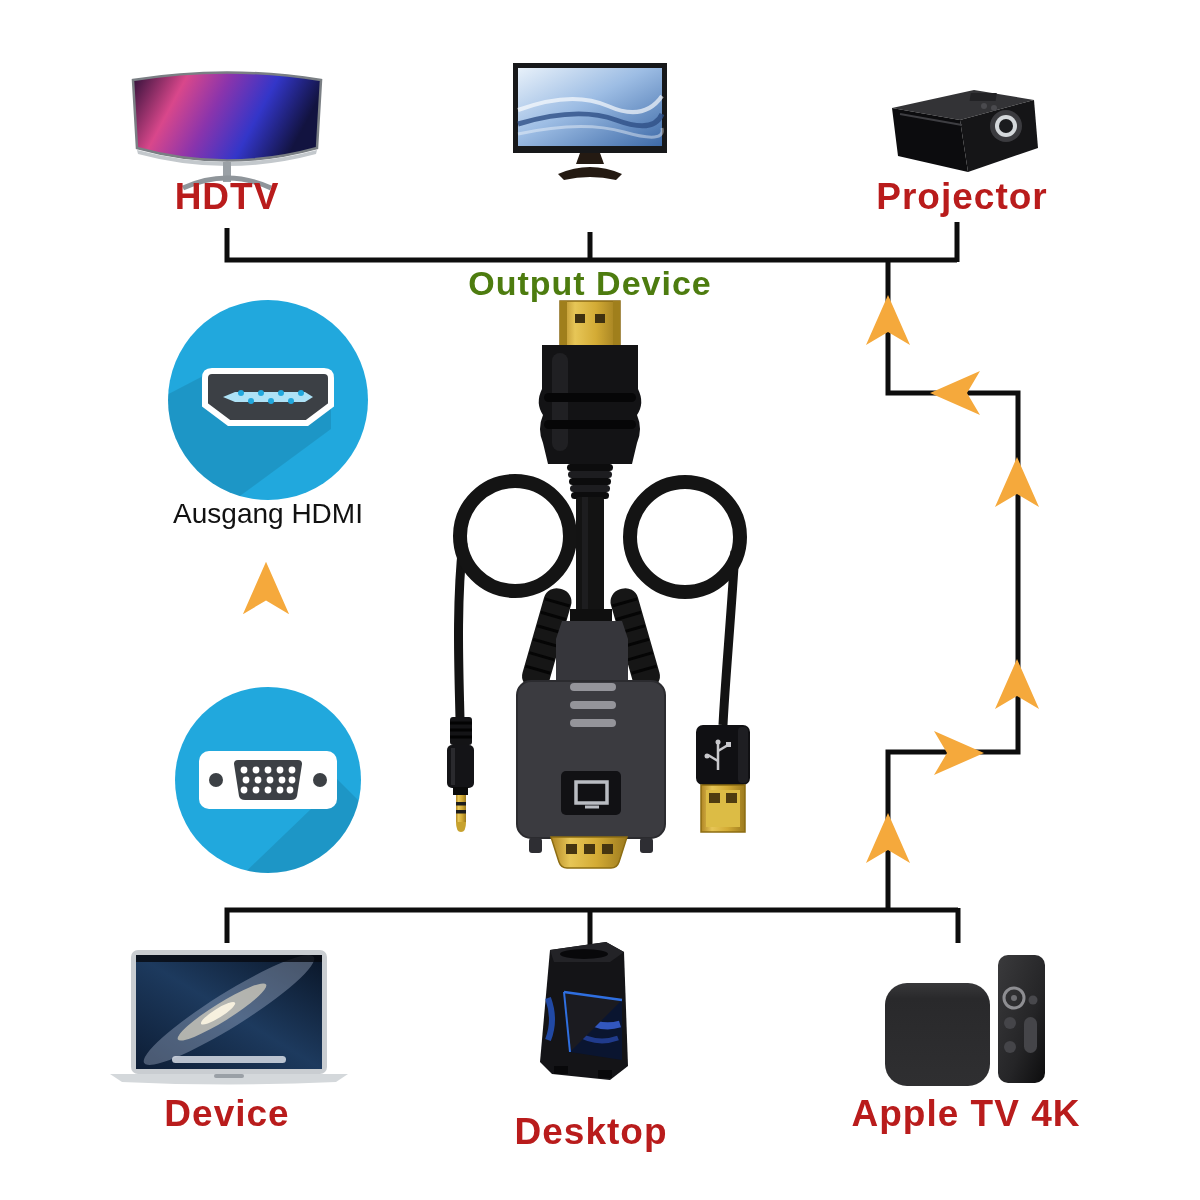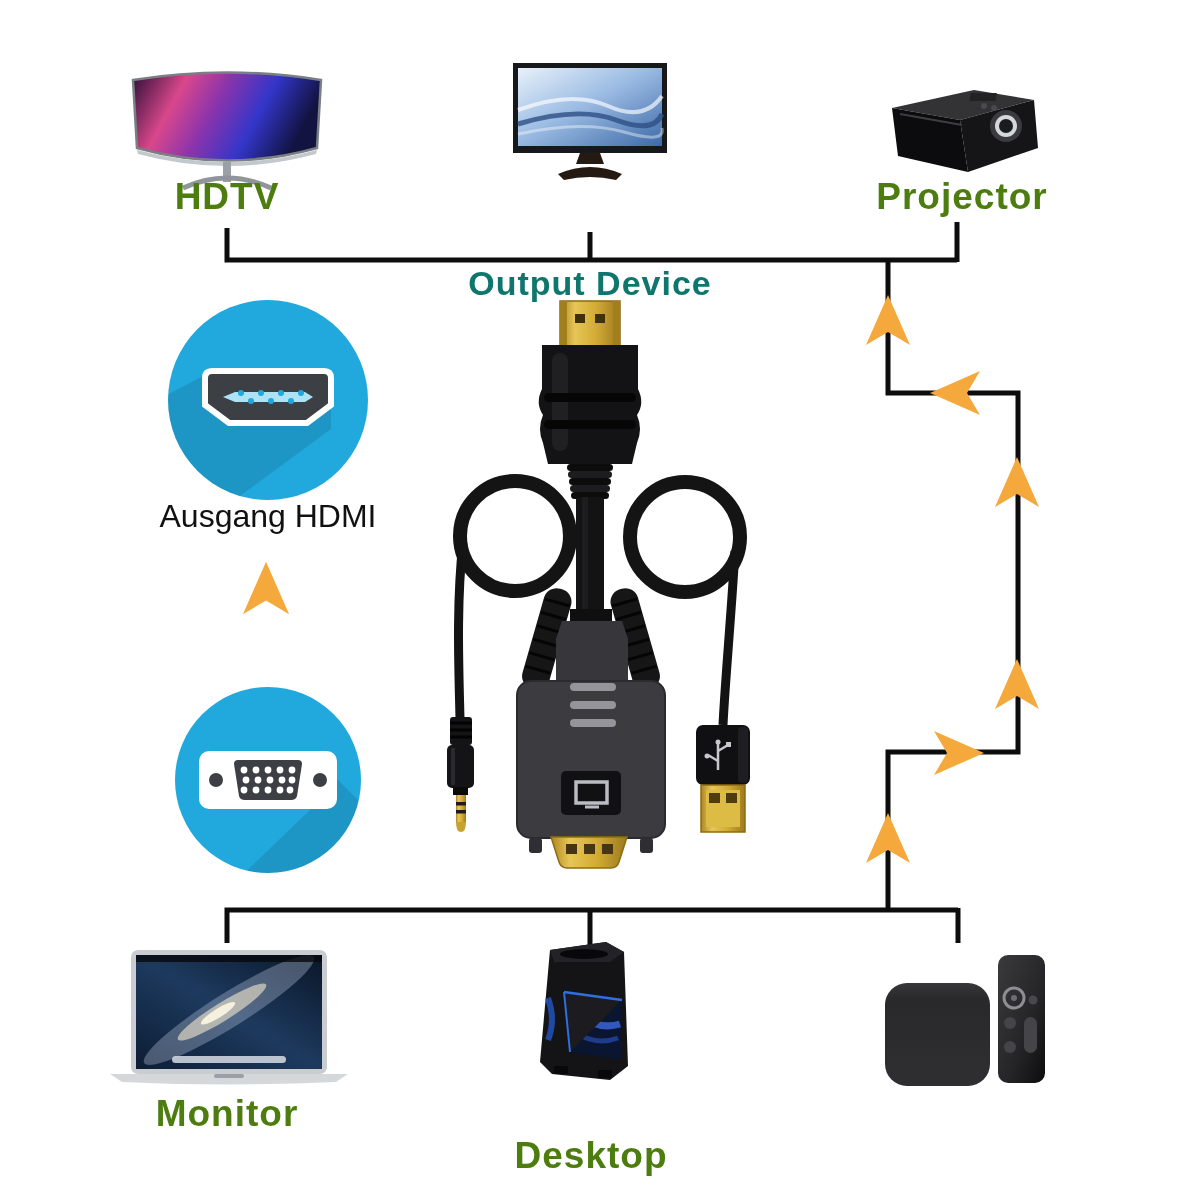--- a/index.html
+++ b/index.html
@@ -1,21 +1,21 @@
 <!DOCTYPE html>
 <html><head>
 <meta charset="utf-8">
 <style>
   html,body{margin:0;padding:0;background:#ffffff;}
   .stage{position:relative;width:1200px;height:1200px;background:#ffffff;overflow:hidden;
          font-family:"Liberation Sans", sans-serif;}
   .abs{position:absolute;}
-  .dev-label{font-size:37px;font-weight:700;color:#4d7c0f;text-align:center;letter-spacing:1px;}
-  .orange-label{font-size:34px;font-weight:700;color:#0f766e;text-align:center;letter-spacing:1px;}
-  .adapter-label{font-size:32px;font-weight:400;color:#111111;text-align:center;}
+  .dev-label{font-size:37px;font-weight:700;color:#b91c1c;text-align:center;letter-spacing:1px;}
+  .orange-label{font-size:34px;font-weight:700;color:#4d7c0f;text-align:center;letter-spacing:1px;}
+  .adapter-label{font-size:28px;font-weight:400;color:#111111;text-align:center;}
   svg{display:block;}
 </style>
 </head>
 <body>
 
 <div class="stage">
 
   <svg class="abs" style="left:0;top:0" width="1200" height="1200" viewBox="0 0 1200 1200">
     <g fill="none" stroke-width="5" stroke="#0d0d0d">
       <path d="M227,228 V262 M590,232 V262 M957,222 V262 M224.5,260 H957"></path>
@@ -263,37 +263,37 @@
     <g transform="rotate(-32 119 60)">
       <ellipse cx="119" cy="60" rx="100" ry="17" fill="#b9c6de" opacity="0.35"></ellipse>
       <ellipse cx="112" cy="58" rx="52" ry="9" fill="#e8dfc8" opacity="0.65"></ellipse>
       <ellipse cx="108" cy="57" rx="20" ry="4.5" fill="#fdf6e3" opacity="0.9"></ellipse>
     </g>
     <rect x="26" y="5" width="186" height="7" fill="#06090f" opacity="0.8"></rect>
     <rect x="62" y="106" width="114" height="7" rx="3.5" fill="#d7dde6" opacity="0.85"></rect>
     <path d="M0,124 H238 L226,132 Q119,137 12,132 Z" fill="#d4d8db"></path>
     <rect x="104" y="124" width="30" height="4" rx="2" fill="#9aa0a6"></rect>
   </svg>
-  <div class="abs dev-label" style="left:127px;top:1093px;width:200px">Monitor</div>
+  <div class="abs dev-label" style="left:127px;top:1093px;width:200px">Device</div>
 
   <svg class="abs" style="left:534px;top:940px" width="100" height="145" viewBox="0 0 100 145">
     <polygon points="16,10 72,2 90,12 94,126 76,140 18,134 6,122" fill="#141417"></polygon>
     <polygon points="16,10 72,2 90,12 76,22 20,22" fill="#232327"></polygon>
     <ellipse cx="50" cy="14" rx="24" ry="5" fill="#08080a"></ellipse>
     <polygon points="30,52 88,60 88,120 36,112" fill="#0a1530"></polygon>
     <path d="M34,66 Q60,92 86,84" fill="none" stroke="#3a63d8" stroke-width="7" opacity="0.85"></path>
     <path d="M40,92 Q62,106 84,98" fill="none" stroke="#2a4cb4" stroke-width="5" opacity="0.7"></path>
     <polygon points="30,52 88,60 36,112" fill="#1b1b20"></polygon>
     <line x1="30" y1="52" x2="88" y2="60" stroke="#2f6fe0" stroke-width="2.5"></line>
     <line x1="30" y1="52" x2="36" y2="112" stroke="#2f6fe0" stroke-width="2"></line>
     <path d="M14,58 Q22,80 14,100" fill="none" stroke="#2456c8" stroke-width="6" opacity="0.8"></path>
     <rect x="20" y="126" width="14" height="8" fill="#08080a"></rect>
     <rect x="64" y="130" width="14" height="8" fill="#08080a"></rect>
   </svg>
-  <div class="abs dev-label" style="left:491px;top:1135px;width:200px">Desktop</div>
+  <div class="abs dev-label" style="left:491px;top:1111px;width:200px">Desktop</div>
 
   <svg class="abs" style="left:885px;top:955px" width="165" height="132" viewBox="0 0 165 132">
     <defs>
       <linearGradient id="atvbox" x1="0" y1="0" x2="0" y2="1">
         <stop offset="0" stop-color="#38383a"></stop>
         <stop offset="0.15" stop-color="#29292b"></stop>
         <stop offset="1" stop-color="#2f2f31"></stop>
       </linearGradient>
       <linearGradient id="remote" x1="0" y1="0" x2="1" y2="1">
         <stop offset="0" stop-color="#3a3a3c"></stop>
@@ -303,14 +303,15 @@
     </defs>
     <rect x="0" y="28" width="105" height="103" rx="22" fill="url(#atvbox)"></rect>
     <rect x="113" y="0" width="47" height="128" rx="10" fill="url(#remote)"></rect>
     <circle cx="129" cy="43" r="10" fill="none" stroke="#8e8e92" stroke-width="3"></circle>
     <circle cx="129" cy="43" r="3" fill="#6e6e72"></circle>
     <circle cx="148" cy="45" r="4.5" fill="#48484c"></circle>
     <circle cx="125" cy="68" r="6" fill="#454549"></circle>
     <circle cx="125" cy="92" r="6" fill="#454549"></circle>
     <rect x="139" y="62" width="13" height="36" rx="6.5" fill="#454549"></rect>
   </svg>
+  <div class="abs dev-label" style="left:816px;top:1093px;width:300px">Apple TV 4K</div>
 
 </div>
 
 </body></html>

